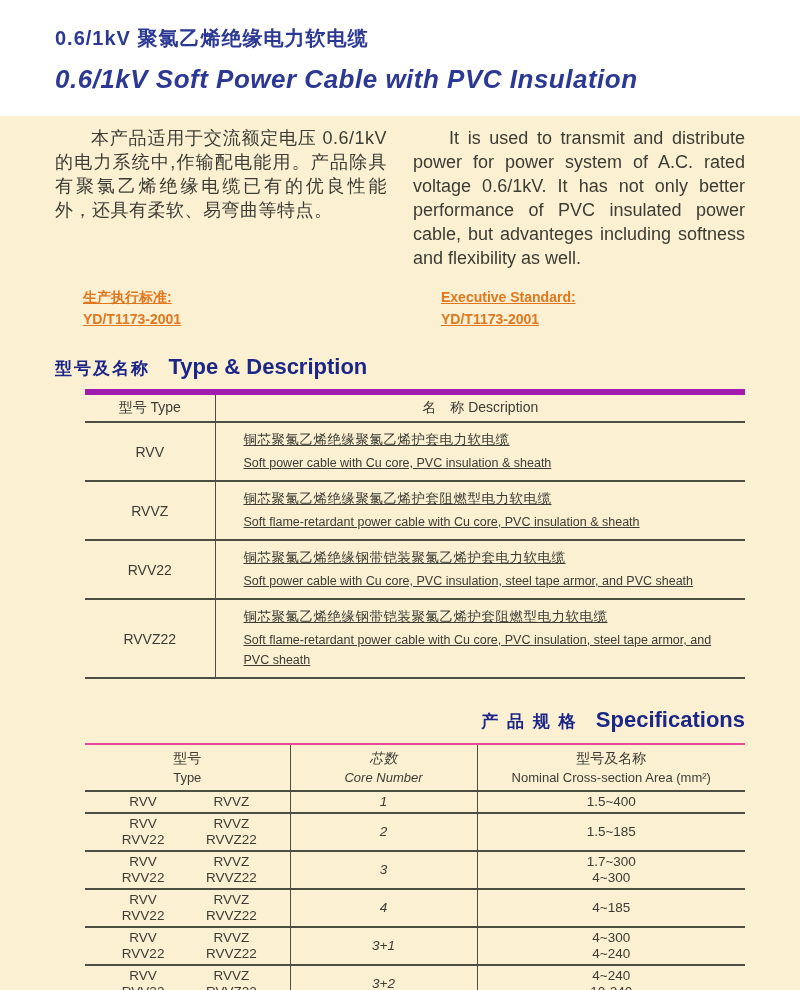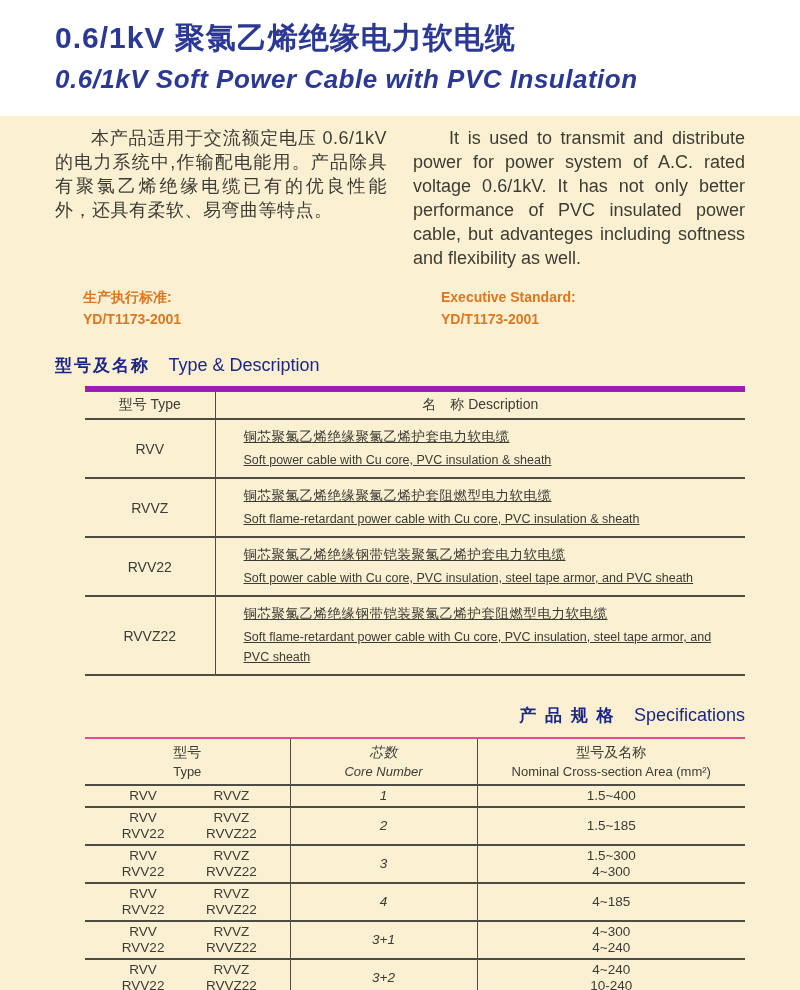--- a/index.html
+++ b/index.html
@@ -9,43 +9,43 @@
     background:#FBF0D2;
     font-family:"Liberation Sans","DejaVu Sans",sans-serif;
     color:#3C3C34;
   }
   .header-band {
     background:#FFFFFF;
     height:116px;
     padding:20px 0 0 55px;
   }
   .title-cn {
-    color:#2B3894; font-size:30px; font-weight:bold; letter-spacing:1px;
+    color:#2B3894; font-size:20px; font-weight:bold; letter-spacing:1px;
     line-height:36px;
   }
   .title-en {
     color:#2B3894; font-size:26px; font-weight:bold; font-style:italic;
     line-height:34px; margin-top:6px; letter-spacing:0.5px;
   }
   .content { padding:0 55px; }
   .intro-row { display:flex; gap:26px; margin-top:10px; }
   .intro-col { flex:1; font-size:18px; line-height:24px; text-align:justify; }
   .intro-col.cn { text-indent:2em; letter-spacing:0.5px; }
   .intro-col.en { text-indent:2em; }
   .standards-row { display:flex; gap:26px; margin-top:16px; }
   .standards-col { flex:1; padding-left:28px; }
   .standard-label, .standard-value {
-    color:#E0771F; font-size:14px; font-weight:bold; line-height:22px;
+    color:#E0771F; font-size:14px; font-weight:bold; line-height:22px;text-decoration:underline;
   }
   .section-heading { margin-top:24px; }
   .section-heading .cn {
     color:#1B2688; font-size:17px; font-weight:bold; letter-spacing:2px;
   }
   .section-heading .en {
-    color:#1B2688; font-size:18px; font-weight:normal; margin-left:14px;
+    color:#1B2688; font-size:22px; font-weight:bold; margin-left:14px;
   }
   table { border-collapse:collapse; margin-left:30px; width:660px; }
   .type-table { margin-top:9px; border-top:6px solid #a21caf; border-bottom:2px solid #4D4D44; }
   .type-table td { border-top:2px solid #4D4D44; vertical-align:middle; }
   .type-table tr:first-child td { border-top:none; }
   .type-table td:first-child { border-right:1px solid #4D4D44; width:130px; text-align:center; }
   .type-table .thead td { font-size:14px; padding:4px 2px; text-align:center; color:#3C3C34; }
   .t1-type { font-size:14px; }
   .t1-desc { padding:7px 8px 7px 28px;text-decoration:underline; }
   .desc-cn { font-size:13.5px; line-height:20px; letter-spacing:0.5px; }
@@ -191,21 +191,21 @@
           <span>RVV</span>
           <span>RVVZ</span>
         </div>
         <div class="type-pair">
           <span>RVV22</span>
           <span>RVVZ22</span>
         </div>
       </td>
       <td class="s-core">3</td>
       <td>
-        <div class="area-line">1.5~300</div>
+        <div class="area-line">1.7~300</div>
         <div class="area-line">4~300</div>
       </td>
     </tr>
 
     <tr class="s-row">
       <td>
         <div class="type-pair">
           <span>RVV</span>
           <span>RVVZ</span>
         </div>

